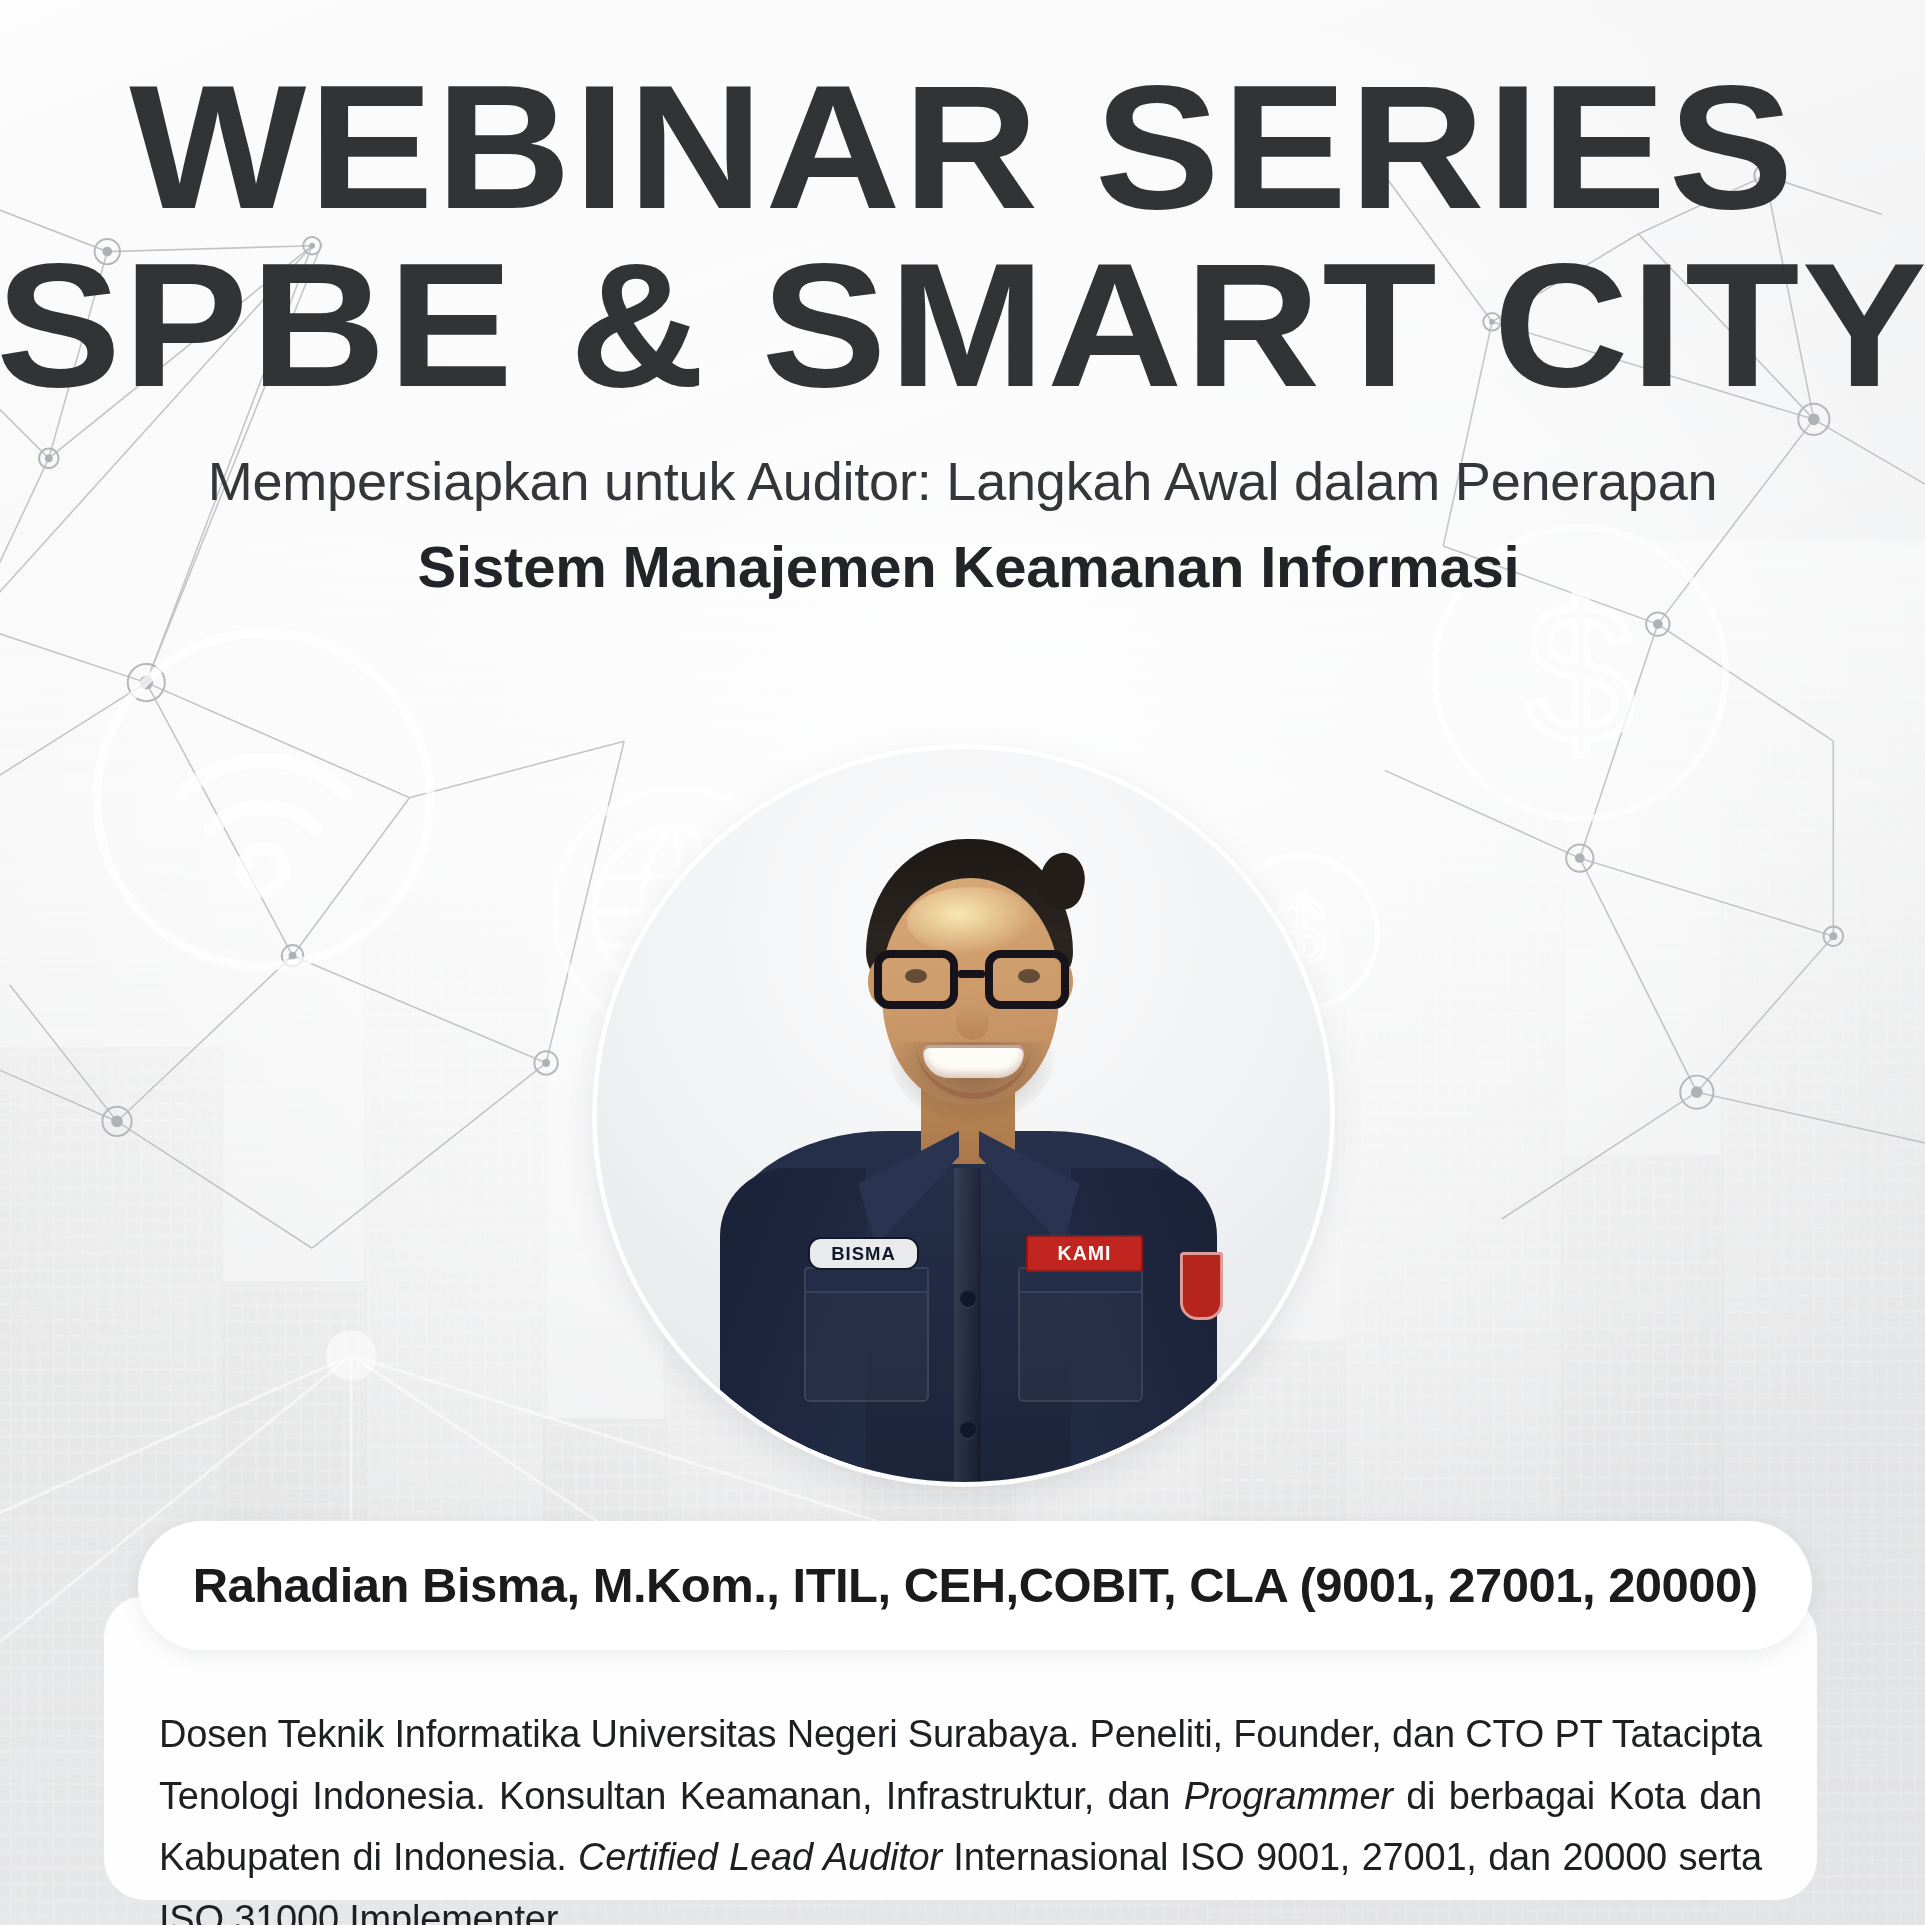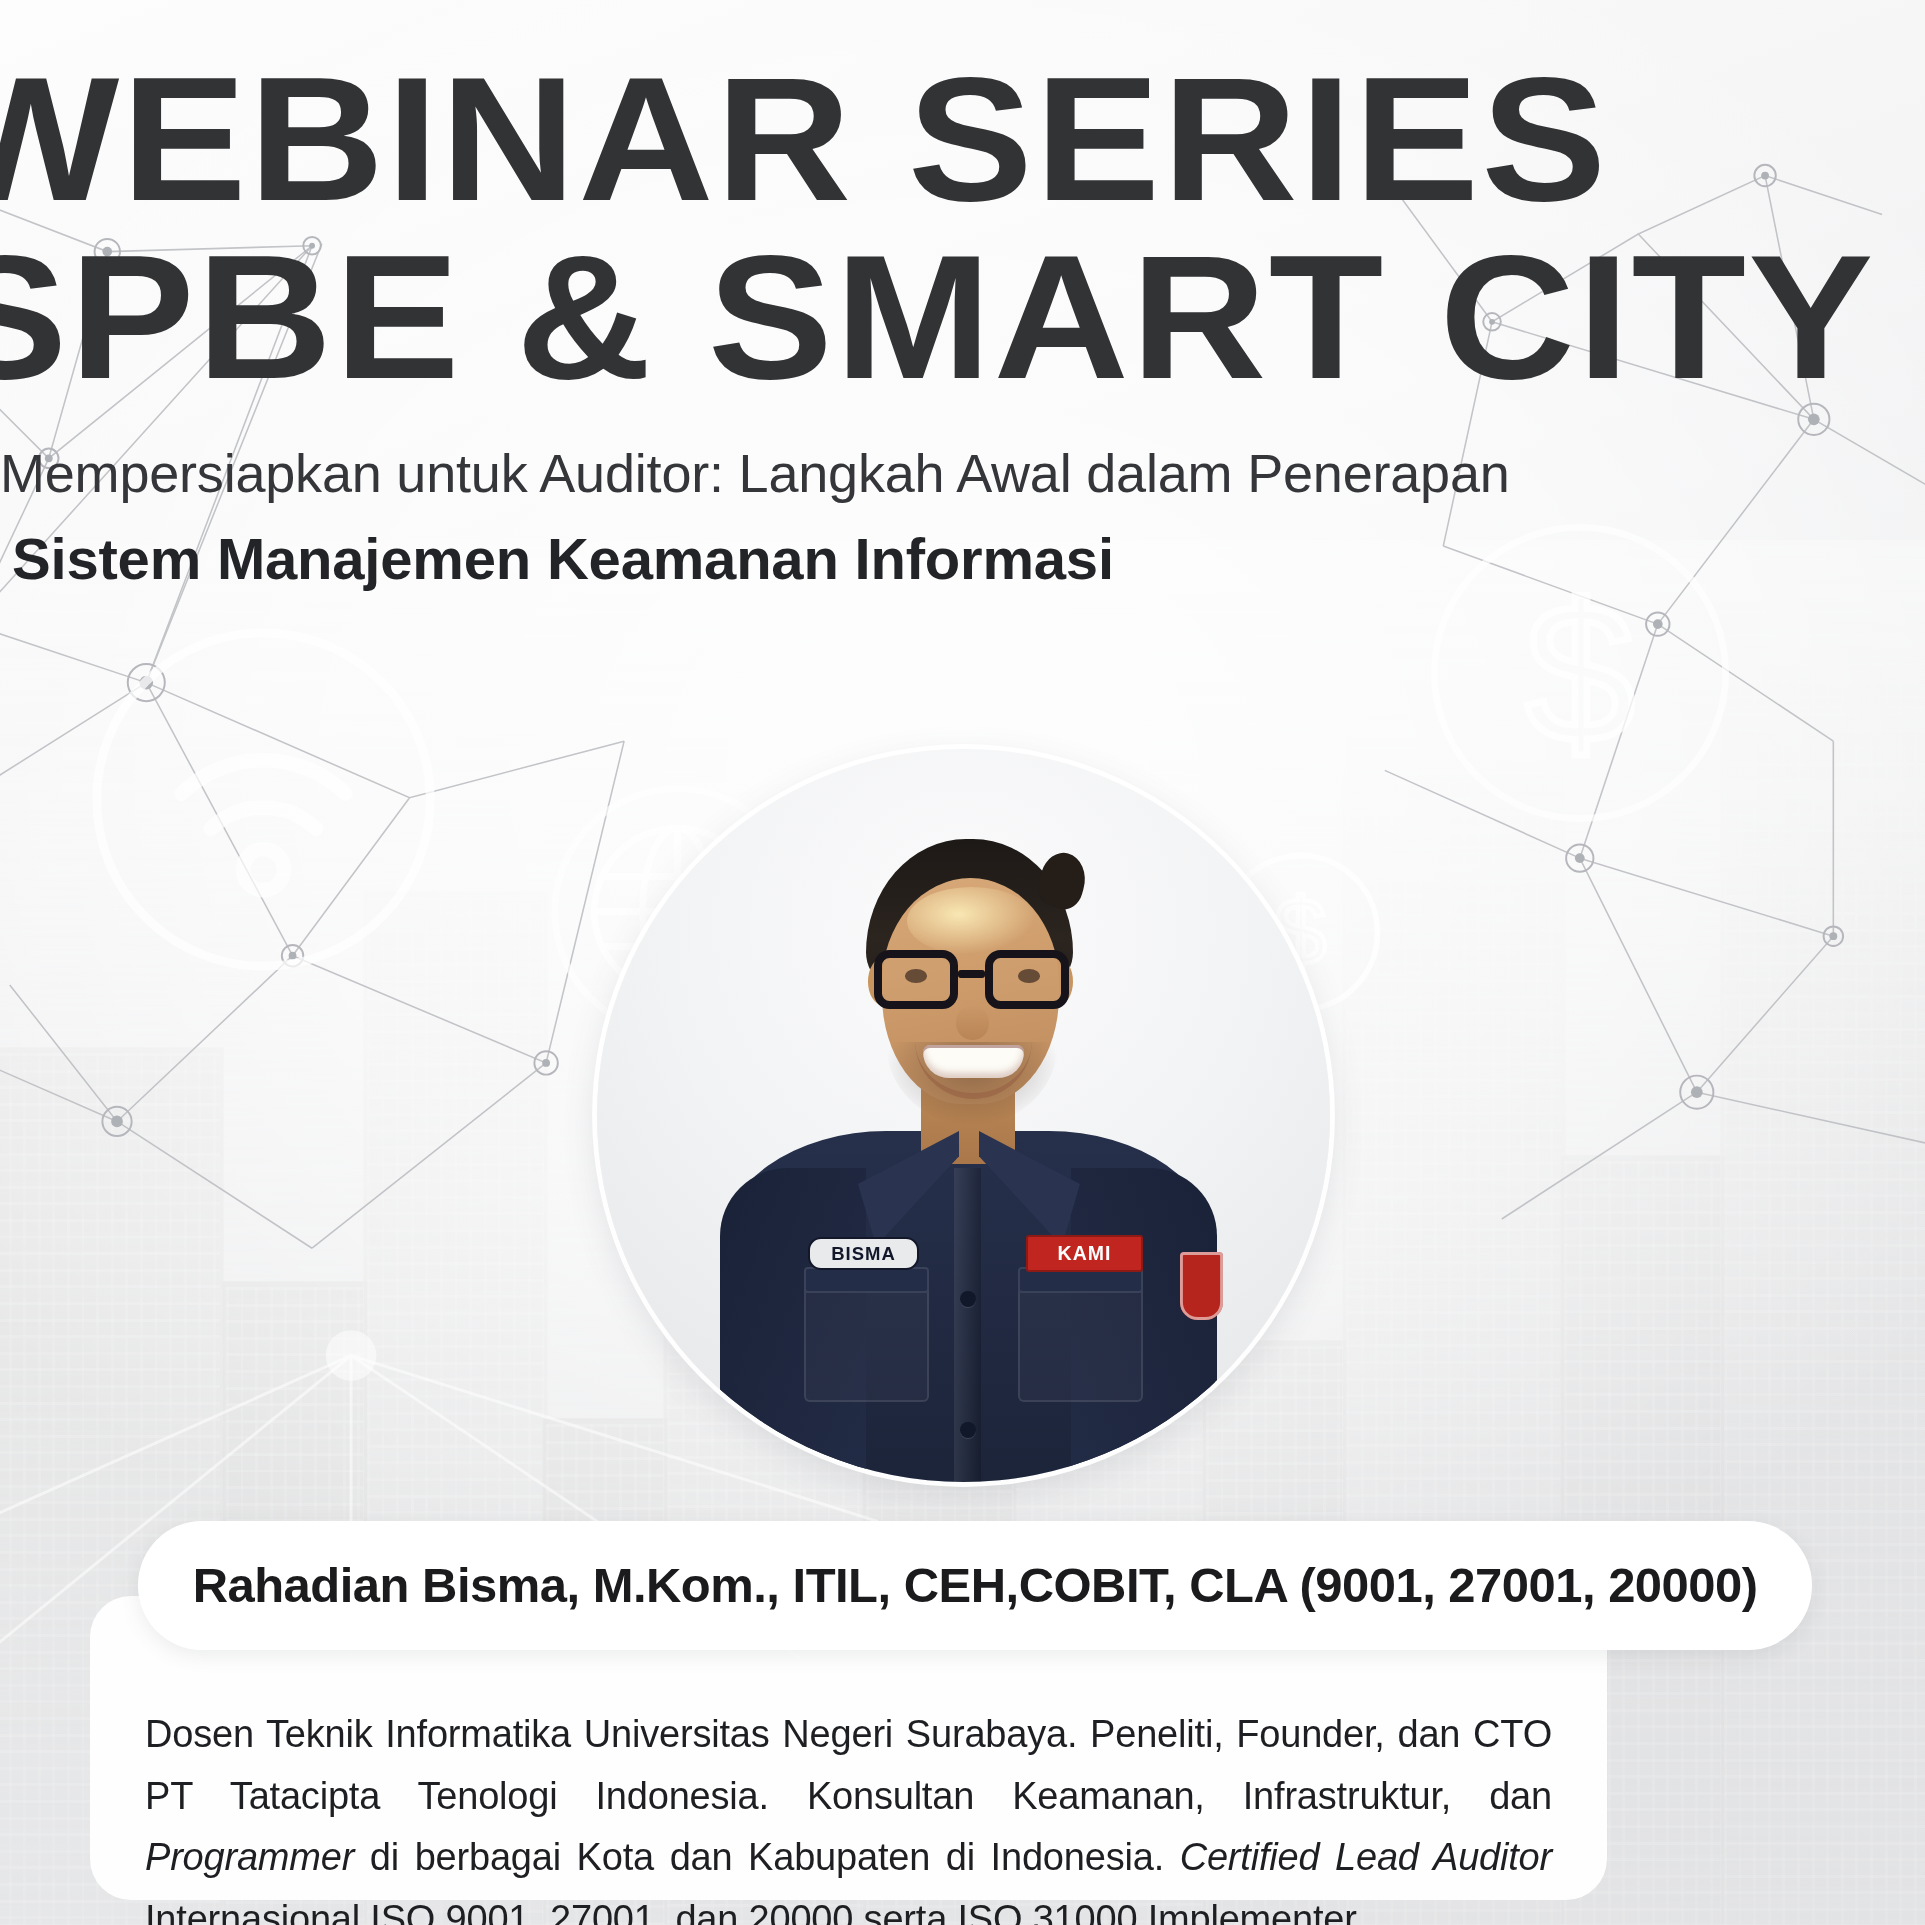--- a/index.html
+++ b/index.html
@@ -44,21 +44,21 @@
 
   
   .mesh{position:absolute;inset:0;}
   .mesh svg{display:block;width:100%;height:100%;}
 
   
   .wm{position:absolute;opacity:.85;}
   .wm svg{display:block;}
 
   
-  .hero{position:absolute;left:0;right:0;top:4px;}
+  .hero{position:absolute;left:0;right:0;top:12px;text-align:center;}
   .h1{
     font-family:"Liberation Sans",sans-serif;
     font-weight:700;
     color:#323335;
     font-size:177px;
     line-height:.96;
     letter-spacing:2px;
     transform:scaleX(1.06);
     margin:0;
     white-space:nowrap;
@@ -226,21 +226,21 @@
     display:flex;align-items:center;justify-content:center;
     z-index:6;
   }
   .name-pill .txt{
     font-weight:700;font-size:48px;color:#1b1b1d;letter-spacing:-0.5px;
     transform:scaleX(1.02);white-space:nowrap;
   }
 
   
   .bio-card{
-    position:absolute;left:90px;top:1596px;width:1517px;height:304px;
+    position:absolute;left:104px;top:1596px;width:1713px;height:304px;
     background:rgba(255,255,255,.94);
     border-radius:41px;
     z-index:5;
     padding:70px 55px 16px 55px;
     box-sizing:border-box;
   }
   .bio-text{
     font-size:38px;line-height:1.62;color:#1e1f22;
     text-align:justify;text-justify:inter-word;
     letter-spacing:-0.2px;

